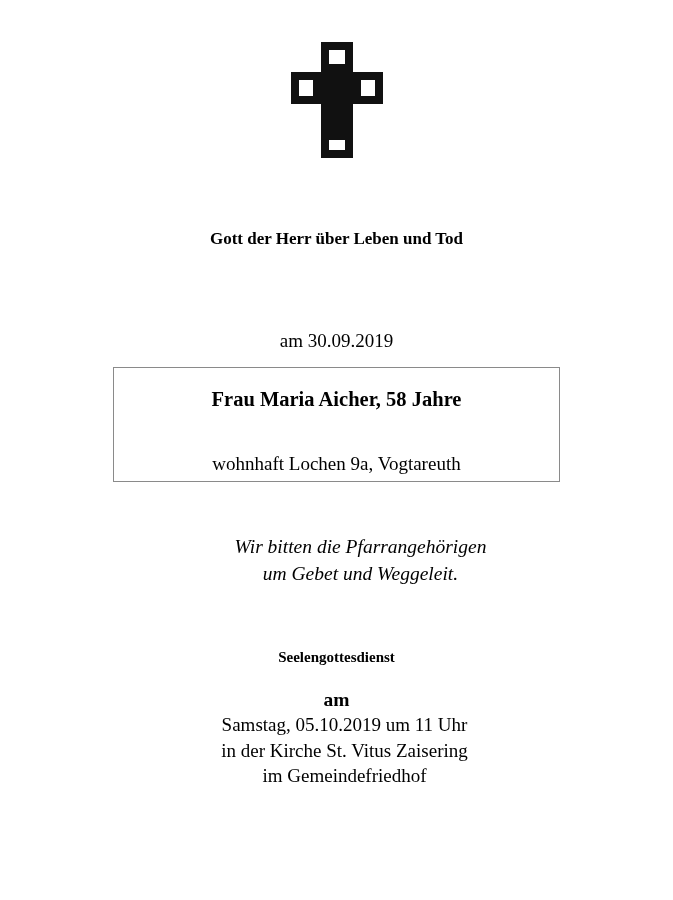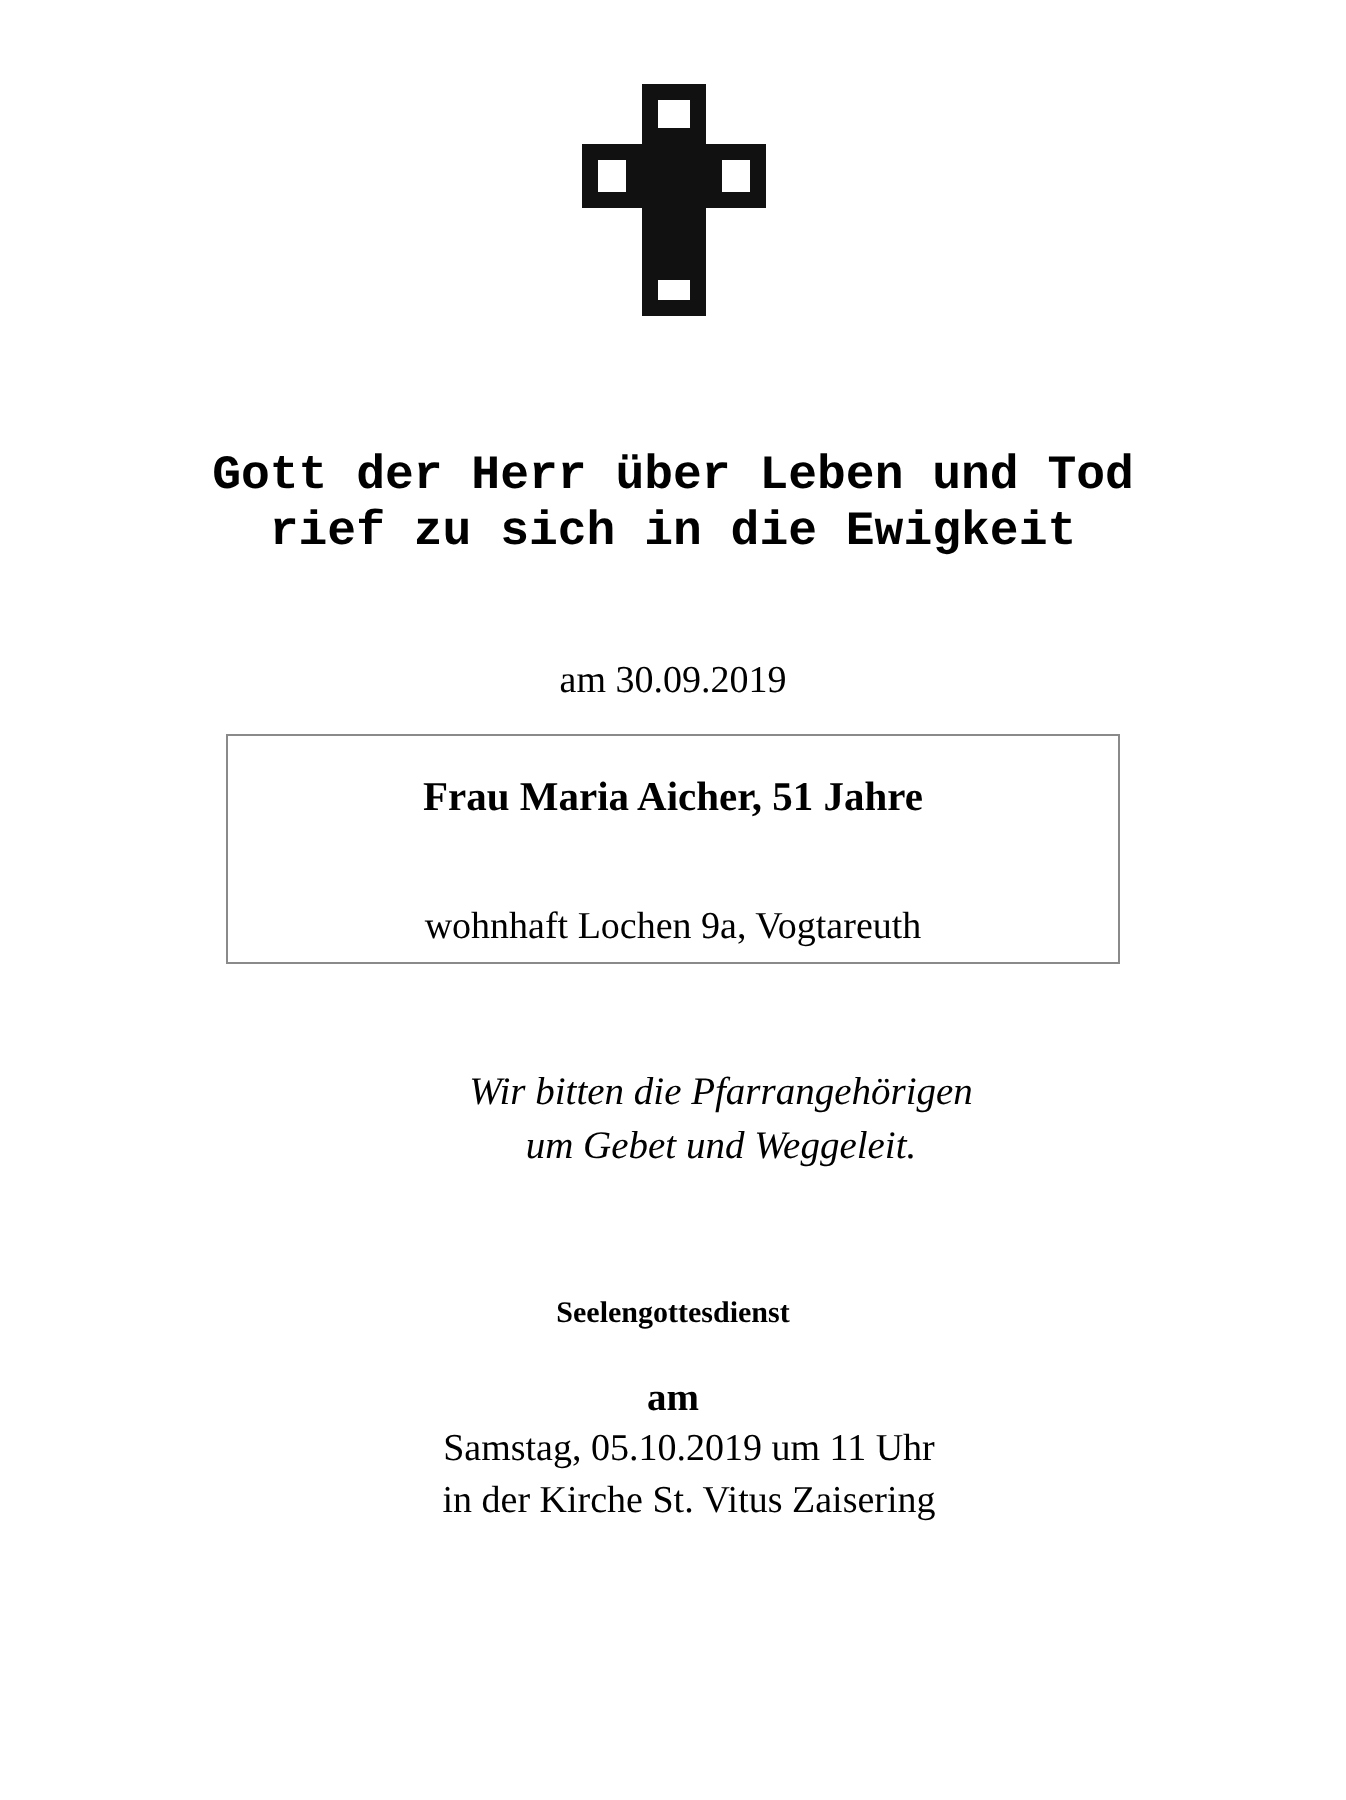--- a/index.html
+++ b/index.html
@@ -67,23 +67,22 @@
   .cross .cut-midr { right: 8px; top: 38px; width: 14px; height: 16px; }
 
   
   .headline {
     position: absolute;
     top: 225px;
     left: 0;
     width: 100%;
     text-align: center;
     font-weight: bold;
-    font-size: 24px;
+    font-size: 17px;
     line-height: 28px;
-    font-family: Liberation Mono, monospace;
   }
   .date-line {
     position: absolute;
     top: 330px;
     left: 0;
     width: 100%;
     text-align: center;
     font-size: 19px;
   }
 
@@ -164,35 +163,35 @@
       <div class="cut cut-midl"></div>
       <div class="cut cut-midr"></div>
       <div class="cut cut-bl"></div>
       <div class="cut cut-br"></div>
       <div class="cut cut-bottom"></div>
     </div>
   </div>
 
   <div class="headline">
     <div>Gott der Herr über Leben und Tod</div>
-    <div>rief zu sich in die Ewigkeit</div>
   </div>
 
   <div class="date-line">am  30.09.2019</div>
 
   <div class="box">
-    <div class="name">Frau Maria Aicher, 51 Jahre</div>
+    <div class="name">Frau Maria Aicher, 58 Jahre</div>
     <div class="address">wohnhaft Lochen 9a, Vogtareuth</div>
   </div>
 
   <div class="request">
     <div>Wir bitten die Pfarrangehörigen</div>
     <div>um Gebet und Weggeleit.</div>
   </div>
 
   <div class="service">
     <span class="t1">Seelengottesdienst</span>
     <span class="t2">am</span>
     <span class="ln">Samstag, 05.10.2019 um 11 Uhr</span>
     <span class="ln">in der Kirche St. Vitus Zaisering</span>
+    <span class="ln">im Gemeindefriedhof</span>
   </div>
 
 </div>
 
 </body></html>

